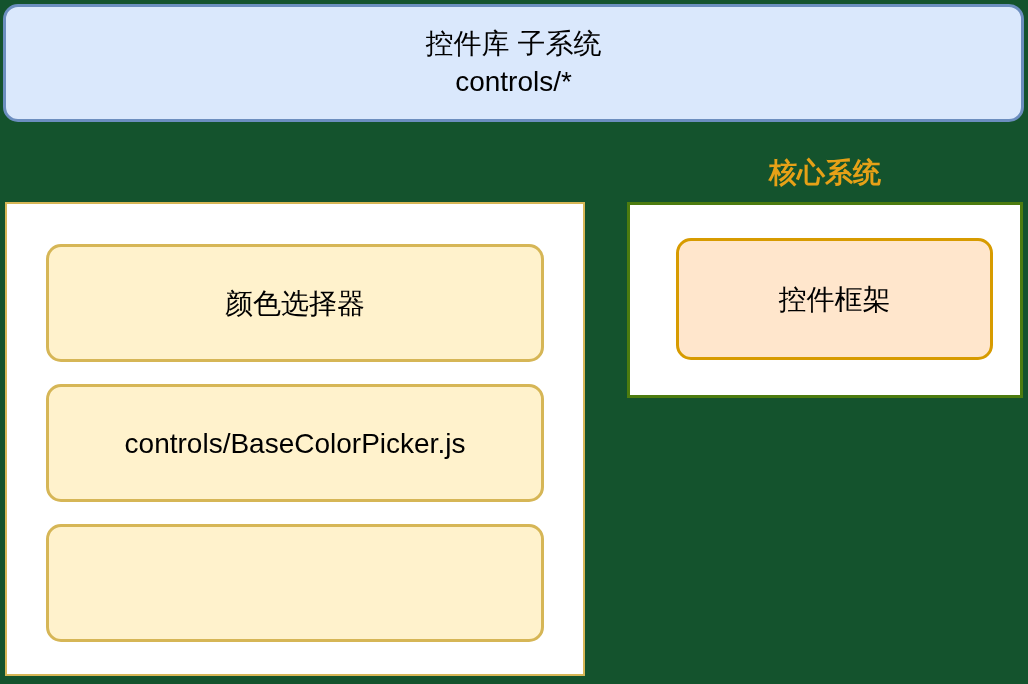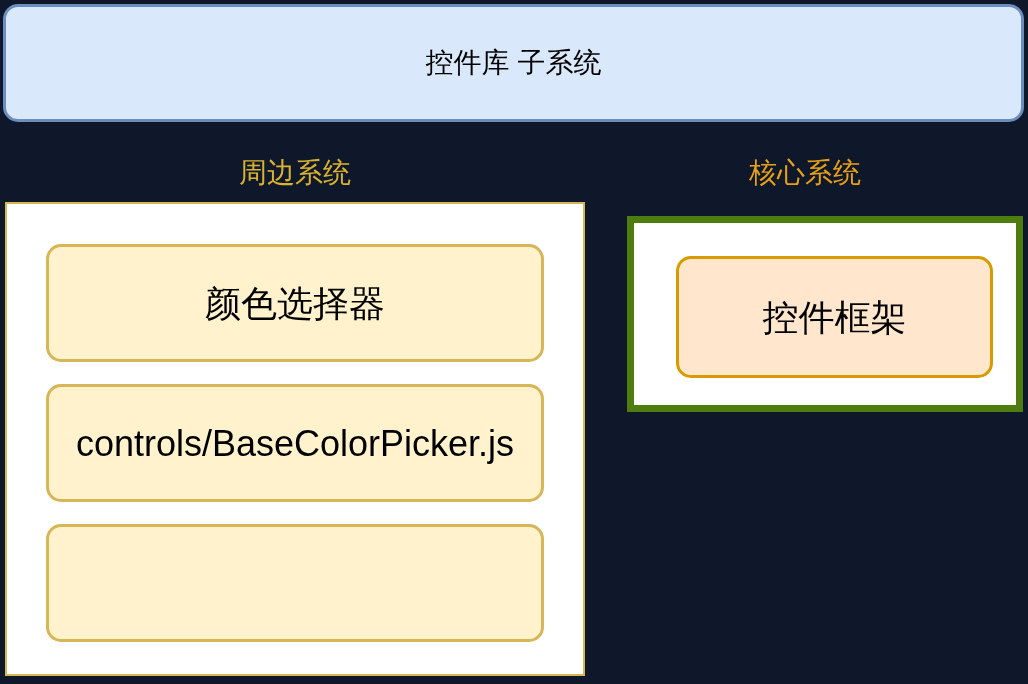--- a/index.html
+++ b/index.html
@@ -3,21 +3,21 @@
 <meta charset="utf-8">
 <style>
   * { margin: 0; padding: 0; box-sizing: border-box; }
   html, body {
     width: 1028px; height: 684px;
     background: #ffffff;
     font-family: "Liberation Sans", "DejaVu Sans", sans-serif;
     color: #000000;
     overflow: hidden;
   }
-  .stage { position: relative; width: 1028px; height: 684px; background: #0f172a; }
+  .stage { position: relative; width: 1028px; height: 684px; background: #14532d; }
 
   
   .title-box {
     position: absolute;
     left: 3px; top: 4px;
     width: 1021px; height: 118px;
     background: #dae8fc;
     border: 3px solid #6c8ebf;
     border-radius: 15px;
     display: flex; flex-direction: column;
@@ -28,49 +28,49 @@
 
   
   .section-label {
     position: absolute;
     top: 154px; height: 38px;
     display: flex; align-items: center; justify-content: center;
     font-size: 28px; font-weight: 400;
     text-align: center;
   }
   .section-label.peripheral { left: 5px; width: 580px; color: #d9b330; }
-  .section-label.core { left: 607px; width: 396px; color: #e6a117; }
+  .section-label.core { left: 627px; width: 396px; color: #e6a117; font-weight: bold; }
 
   
   .container {
     position: absolute;
     background: #ffffff;
     display: flex; flex-direction: column; align-items: center;
   }
   .container.peripheral {
     left: 5px; top: 202px;
     width: 580px; height: 474px;
     border: 2.5px solid #d6b656;
     padding-top: 40px;
     gap: 22px;
   }
   .container.core {
-    left: 627px; top: 216px;
+    left: 627px; top: 202px;
     width: 396px; height: 196px;
-    border: 7px solid #4d7c0f;
+    border: 3px solid #4d7c0f;
     padding-top: 33px;
     padding-left: 19px;
   }
 
   
   .module-box {
     border-radius: 15px;
     display: flex; flex-direction: column;
     align-items: center; justify-content: center;
-    font-size: 36px; line-height: 39px;
+    font-size: 28px; line-height: 39px;
     text-align: center;
     flex: 0 0 auto;
   }
   .module-box.yellow {
     width: 498px; height: 118px;
     background: #fff2cc;
     border: 3px solid #d6b656;
   }
   .module-box.orange {
     width: 317px; height: 122px;
@@ -78,23 +78,23 @@
     border: 3px solid #d79b00;
   }
 </style>
 </head>
 <body>
 
 <div class="stage">
 
   <div class="title-box">
     <div>控件库 子系统</div>
+    <div>controls/*</div>
   </div>
 
-  <div class="section-label peripheral">周边系统</div>
 
   <div class="container peripheral">
     <div class="module-box yellow">
       <div>颜色选择器</div>
     </div>
     <div class="module-box yellow">
       <div>controls/BaseColorPicker.js</div>
     </div>
     <div class="module-box yellow">
     </div>

